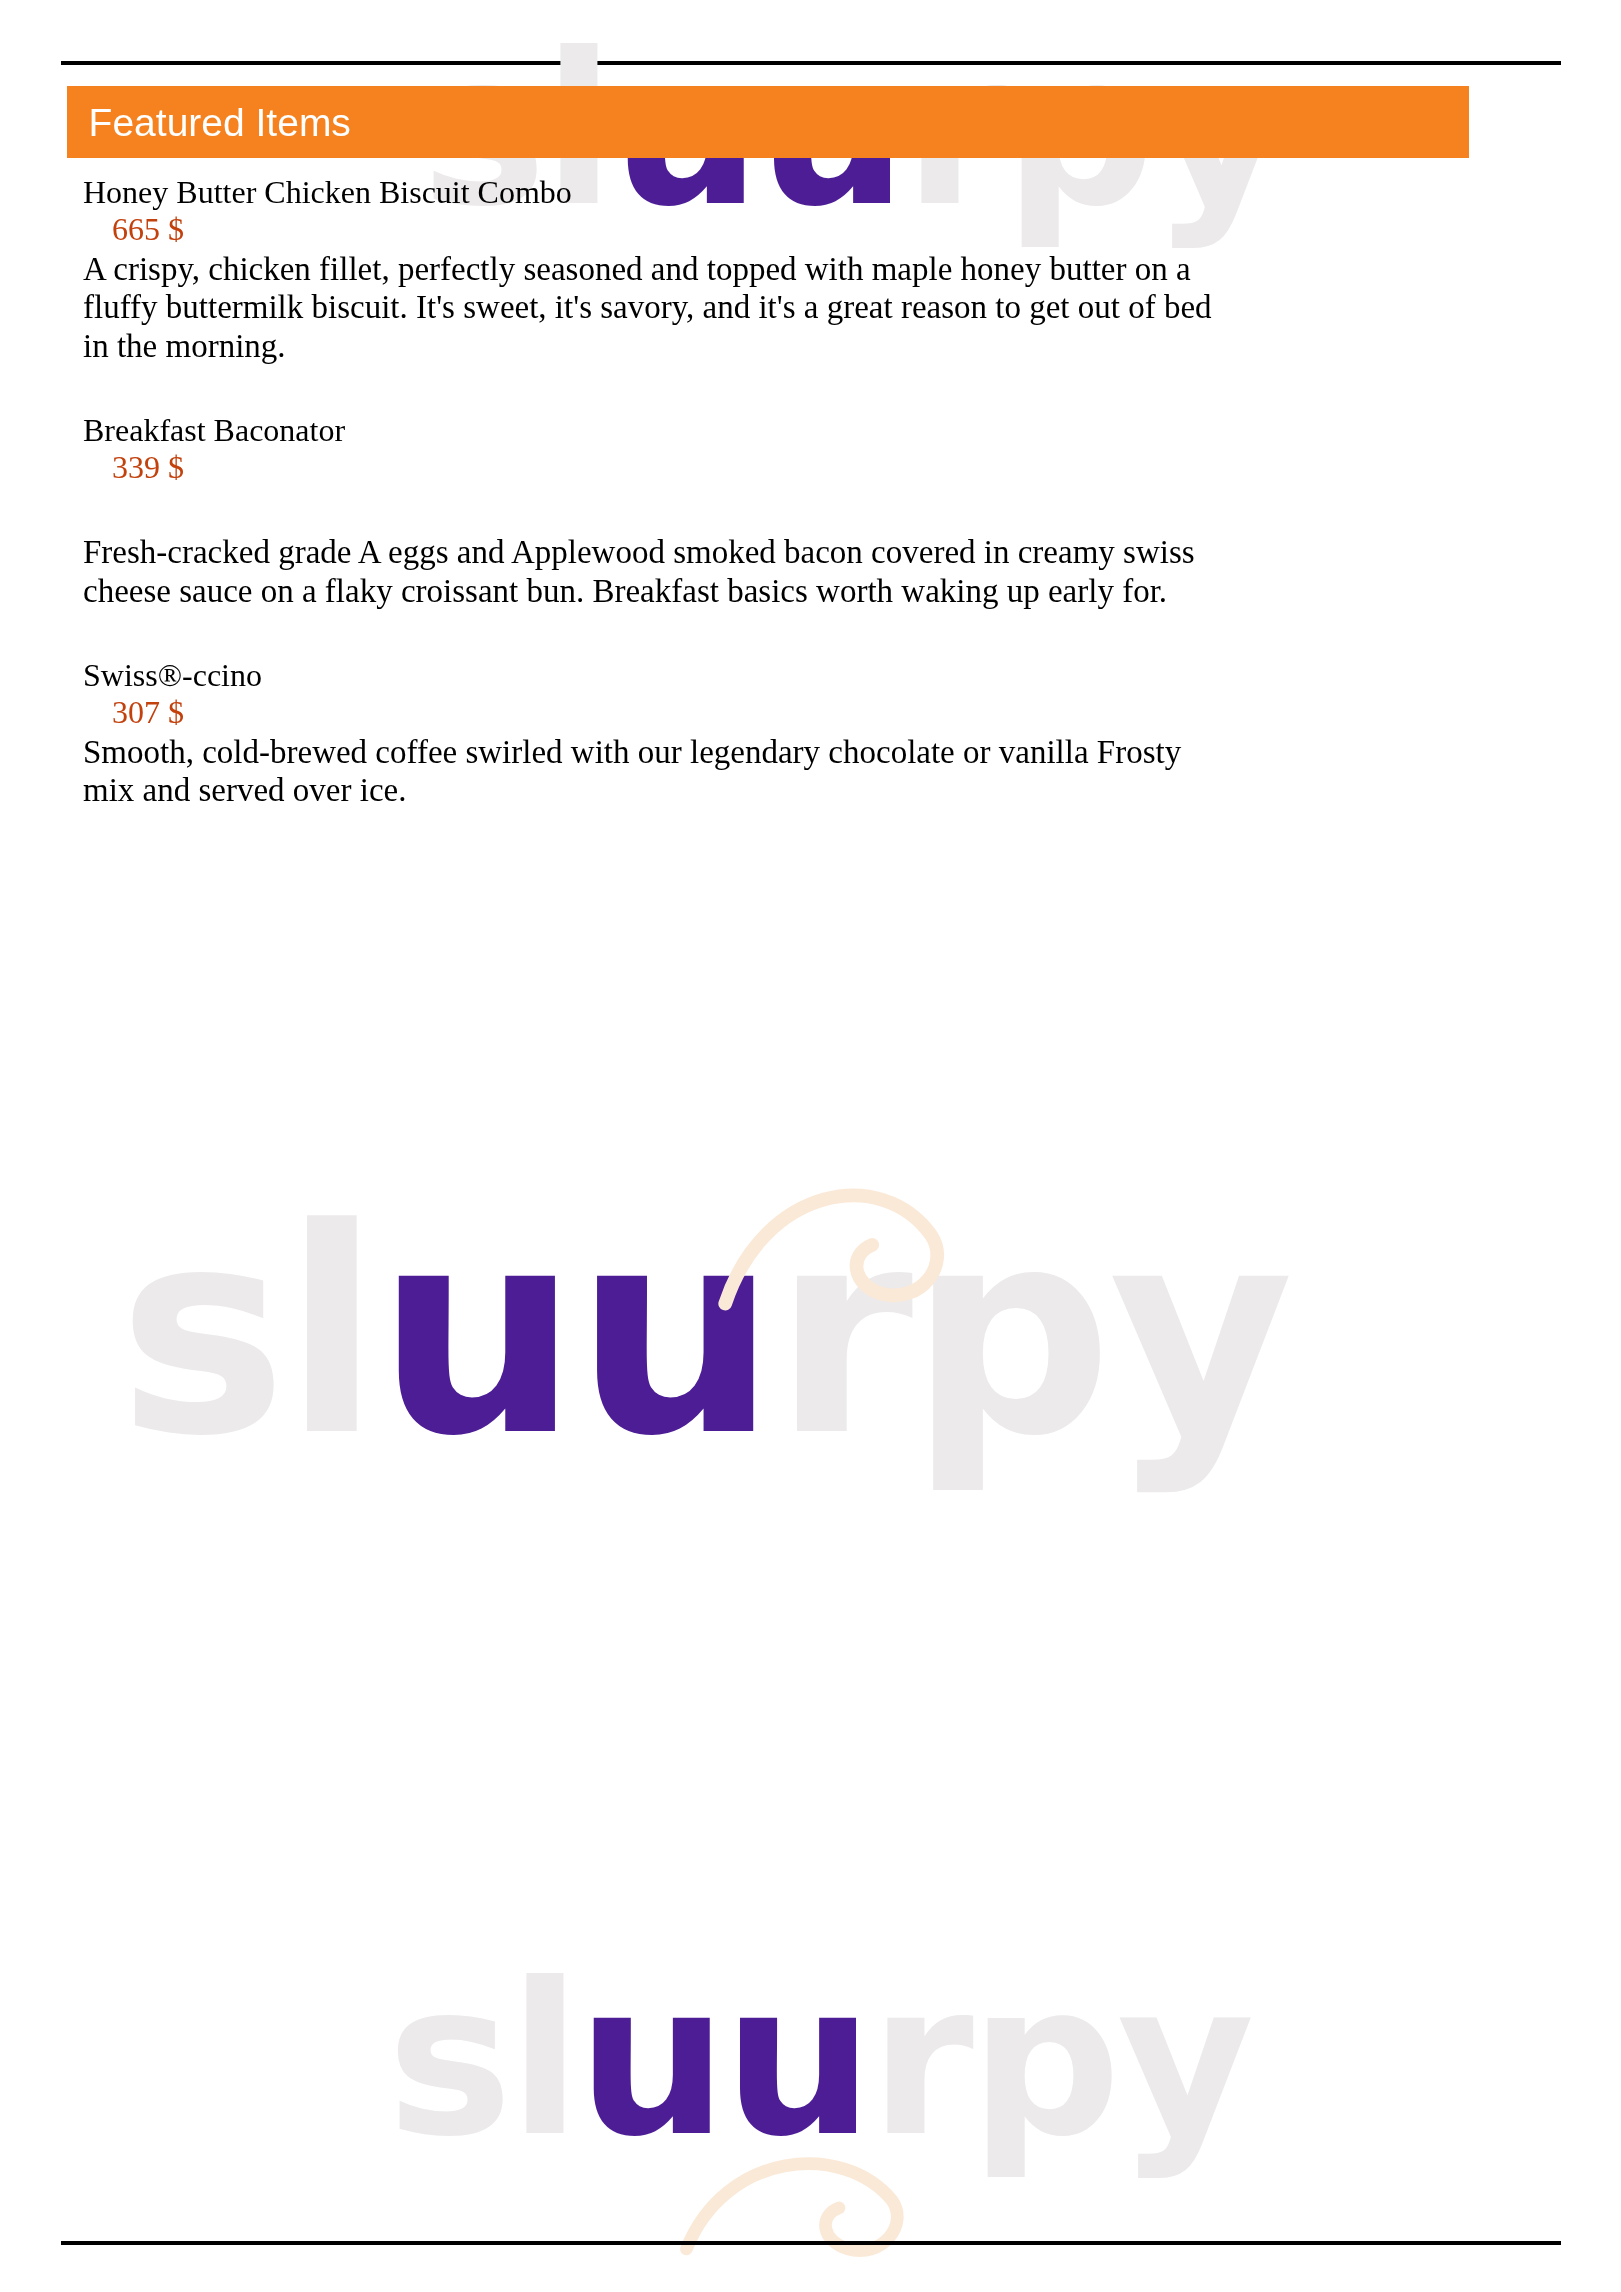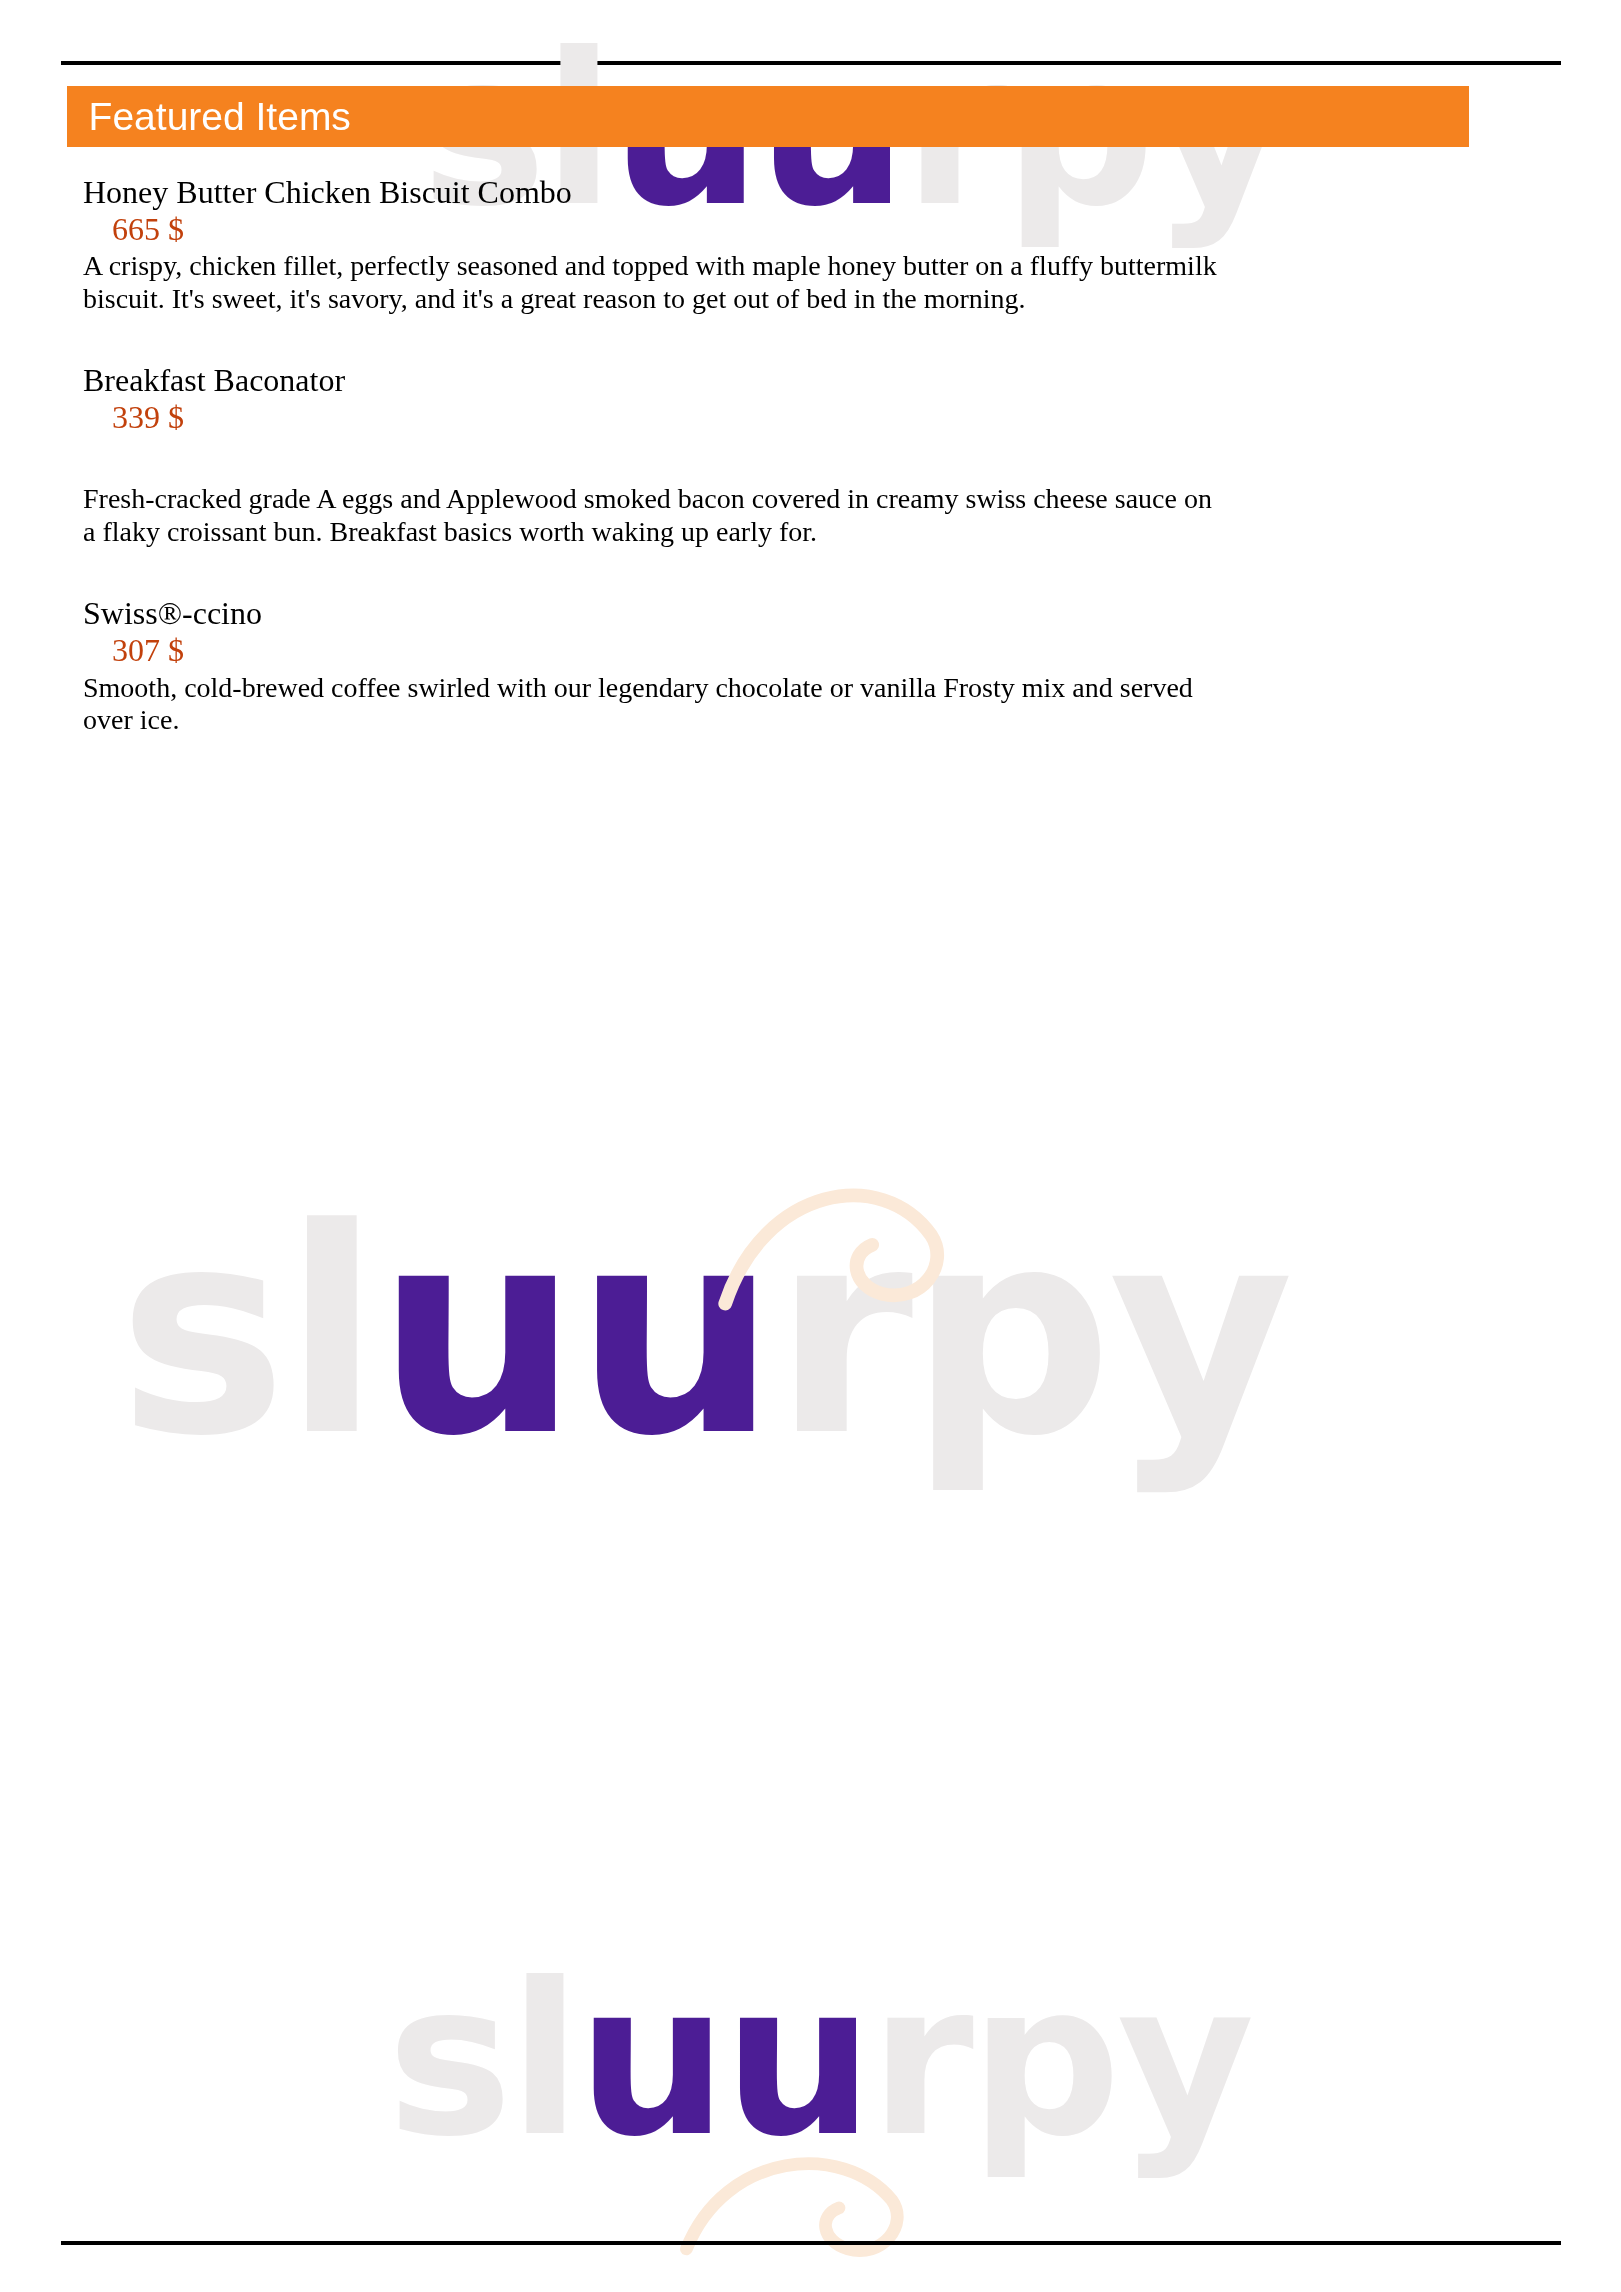--- a/index.html
+++ b/index.html
@@ -78,21 +78,21 @@
     pointer-events: none;
     user-select: none;
   }
 
   
   .section-band {
     position: absolute;
     left: 67px;
     top: 86px;
     width: 1402px;
-    height: 61px;
+    height: 72px;
     background: #f5821f;
     display: flex;
     align-items: center;
   }
   .section-band h2 {
     margin: 0;
     padding-left: 21.6px;
     font-family: "Liberation Sans", sans-serif;
     font-weight: normal;
     font-size: 39px;
@@ -123,21 +123,21 @@
     color: #000;
   }
   .item-price {
     font-size: 32px;
     line-height: 1.16;
     color: #c2410c;
     white-space: nowrap;
     padding-left: 29px;
   }
   .item-desc {
-    font-size: 28px;
+    font-size: 33px;
     line-height: 1.16;
     color: #000;
     max-width: 1142px;
     margin-top: 2px;
   }
 </style>
 </head>
 <body>
 
 <div class="page">

